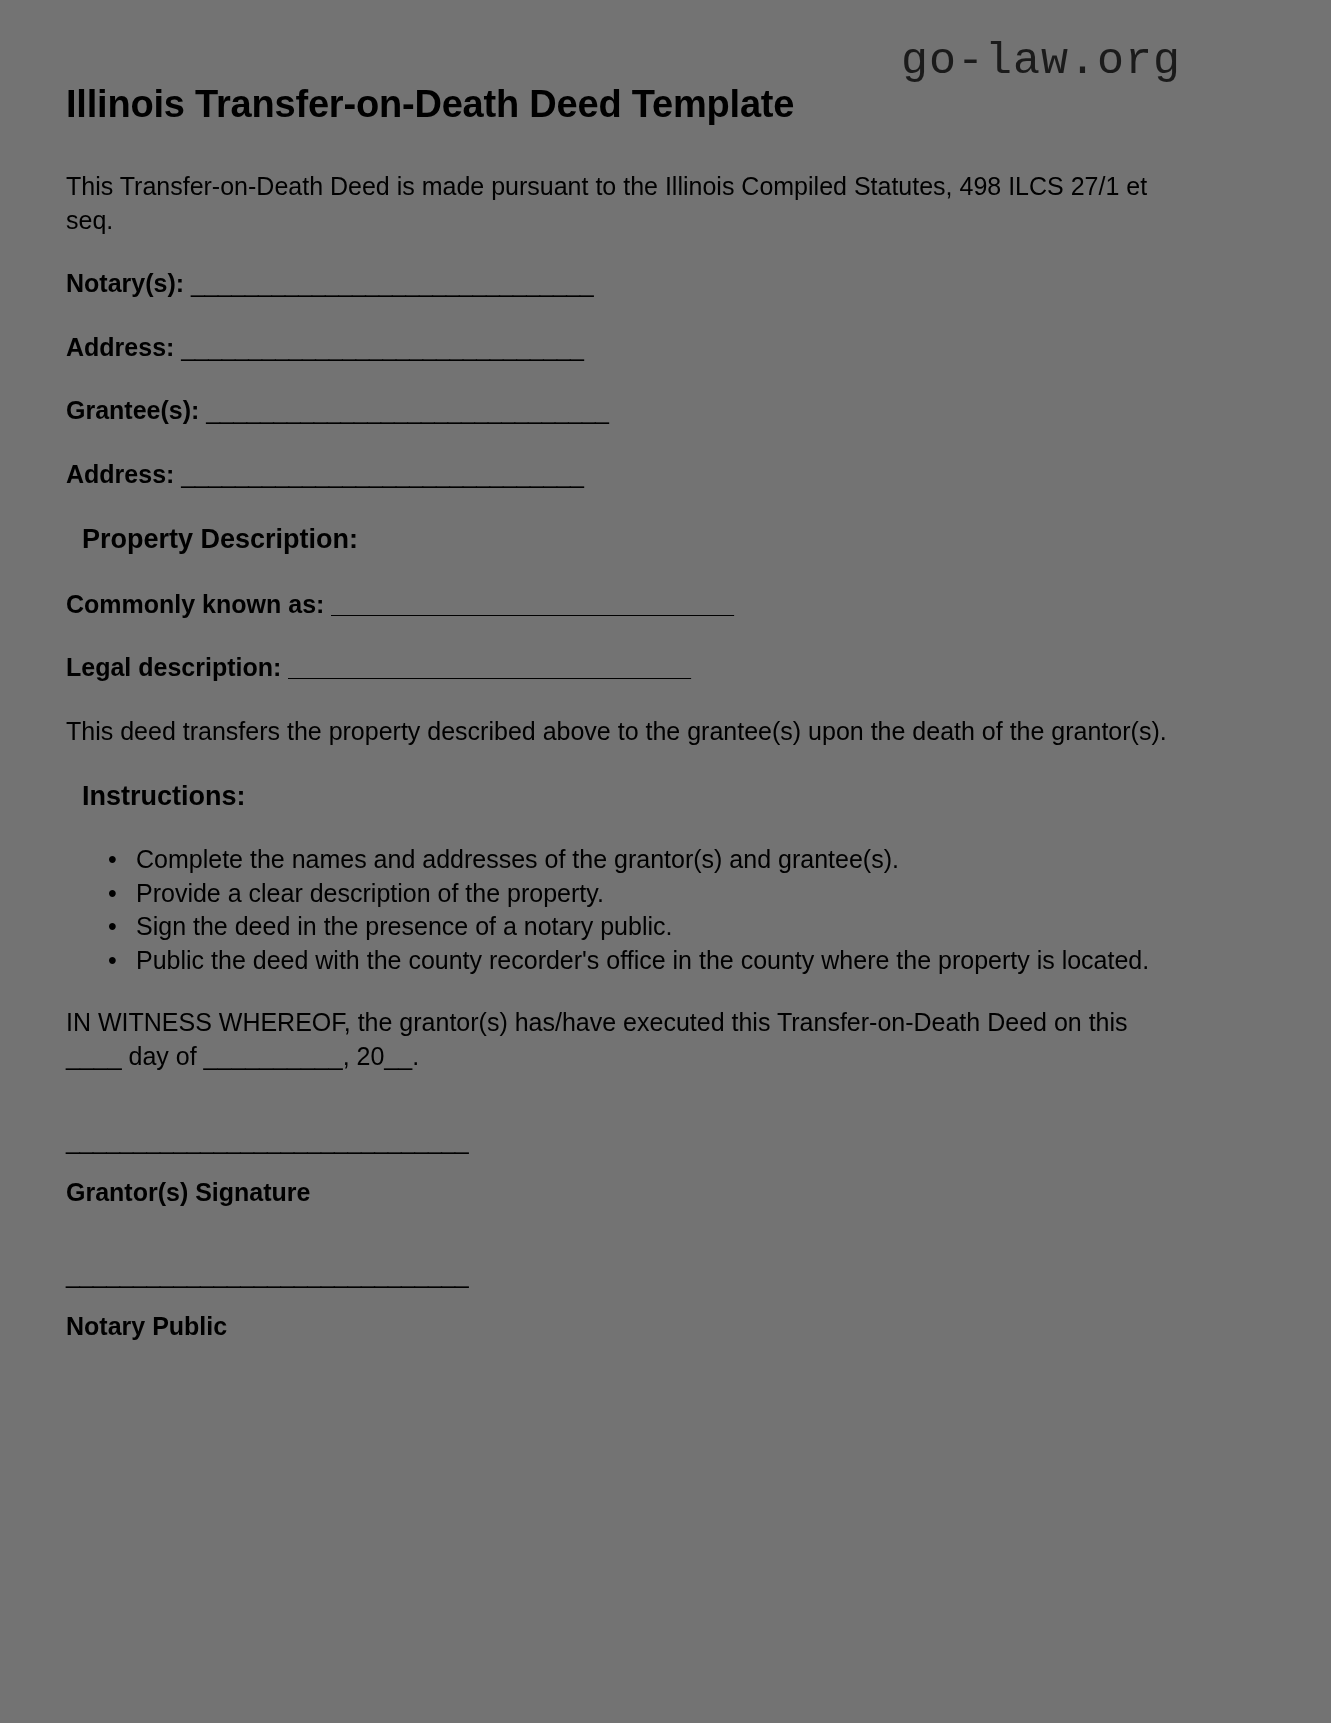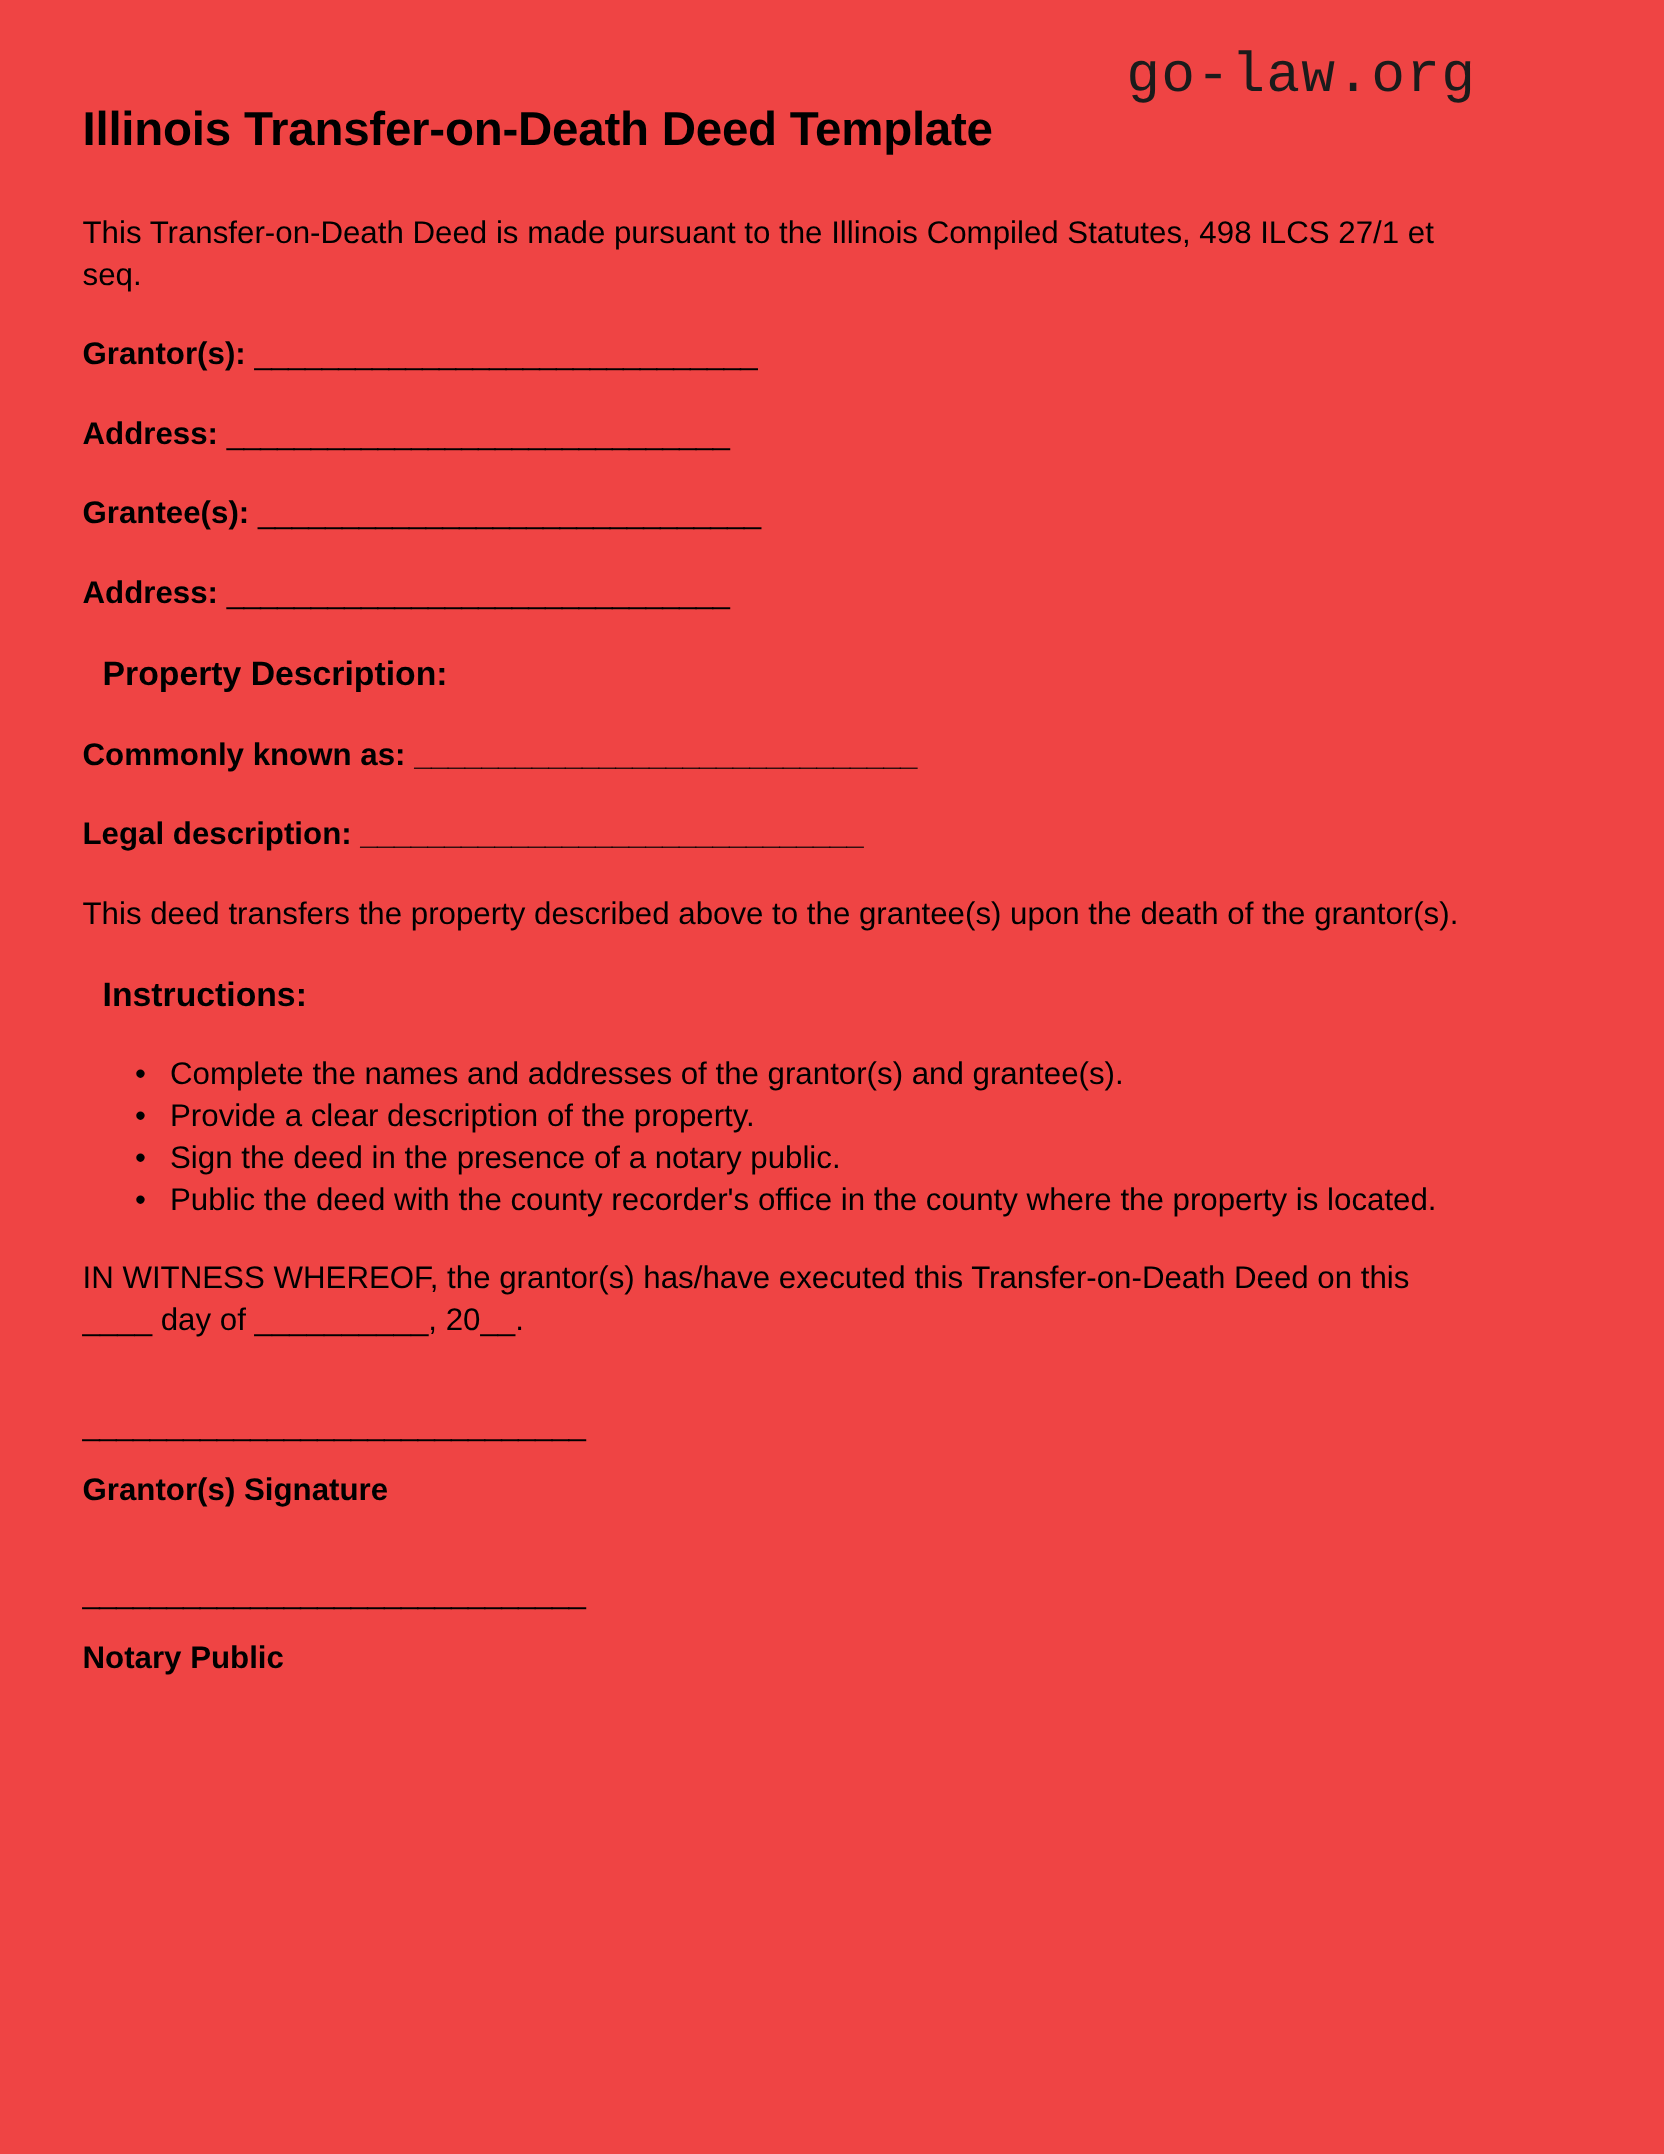--- a/index.html
+++ b/index.html
@@ -12,21 +12,21 @@
     height: 1723px;
     font-family: "Liberation Sans", sans-serif;
     color: #000000;
     position: relative;
     overflow: hidden;
   }
   .page {
     position: relative;
     width: 1331px;
     height: 1723px;
-    background: #ef4444;
+    background: #737373;
     box-sizing: border-box;
     padding: 0;
   }
   .watermark {
     position: absolute;
     top: 36px;
     right: 150px;
     font-family: "Liberation Mono", "DejaVu Sans Mono", monospace;
     font-size: 45px;
     font-weight: 400;
@@ -133,21 +133,21 @@
 
   <div class="watermark">go-law.org</div>
 
   <div class="content">
 
     <h1 class="doc-title">Illinois Transfer-on-Death Deed Template</h1>
 
     <p class="para">This Transfer-on-Death Deed is made pursuant to the Illinois Compiled Statutes, 498 ILCS 27/1 et seq.</p>
 
     <div class="field-row">
-      <span class="lbl">Grantor(s):</span>
+      <span class="lbl">Notary(s):</span>
       <span class="blank">______________________________</span>
     </div>
 
     <div class="field-row">
       <span class="lbl">Address:</span>
       <span class="blank">______________________________</span>
     </div>
 
     <div class="field-row">
       <span class="lbl">Grantee(s):</span>

